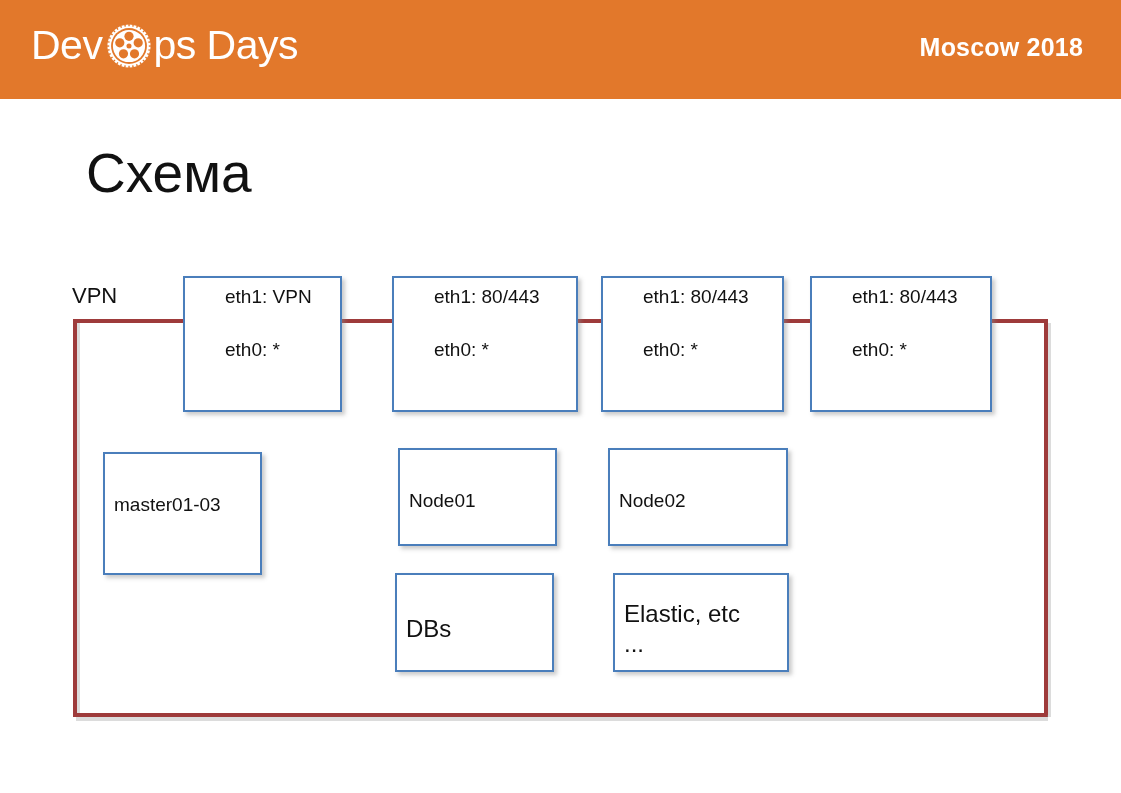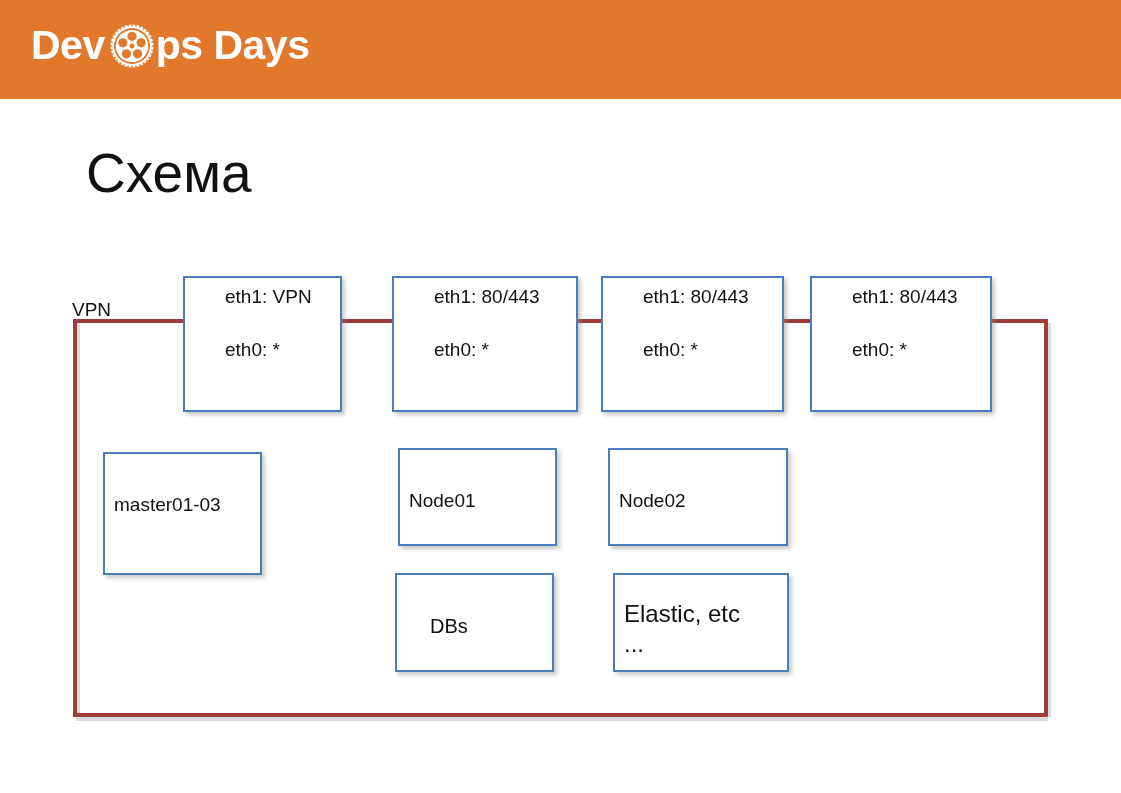--- a/index.html
+++ b/index.html
@@ -28,21 +28,21 @@
     background: #e2782b;
   }
   .brand {
     position: absolute;
     left: 31px;
     top: 22px;
     display: flex;
     align-items: center;
     color: #ffffff;
     font-size: 41px;
-    font-weight: bold;
+    font-weight: normal;
     letter-spacing: -0.5px;
     line-height: 1;
     white-space: nowrap;
   }
   .brand-gear {
     display: inline-block;
     width: 46px;
     height: 46px;
     margin: 0 1px 0 4px;
     position: relative;
@@ -115,22 +115,22 @@
     top: 24px;
     color: #111111;
     font-size: 24px;
     line-height: 1.25;
     white-space: nowrap;
   }
 
   .vpn-label {
     position: absolute;
     left: 72px;
-    top: 299px;
-    font-size: 19px;
+    top: 283px;
+    font-size: 22px;
     color: #111111;
     white-space: nowrap;
   }
 </style>
 </head>
 <body>
 
 <div class="slide">
 
   <div class="header">
@@ -190,20 +190,21 @@
             <rect x="48.6" y="0" width="3" height="7" transform="rotate(259 50 50)"></rect>
             <rect x="48.6" y="0" width="3" height="7" transform="rotate(281 50 50)"></rect>
             <rect x="48.6" y="0" width="3" height="7" transform="rotate(304 50 50)"></rect>
             <rect x="48.6" y="0" width="3" height="7" transform="rotate(326 50 50)"></rect>
             <rect x="48.6" y="0" width="3" height="7" transform="rotate(349 50 50)"></rect>
           </g>
         </svg>
       </span>
       <span>ps Days</span>
     </div>
+    <div class="event-label">Moscow 2018</div>
   </div>
 
   <div class="slide-title">Схема</div>
 
   <div class="wire-shadow" style="left:76px; top:323px; width:4px; height:394px;"></div>
   <div class="wire" style="left:73px; top:319px; width:4px; height:396px;"></div>
 
   <div class="wire-shadow" style="left:76px; top:717px; width:972px; height:4px;"></div>
   <div class="wire" style="left:73px; top:713px; width:975px; height:4px;"></div>
 
@@ -244,21 +245,21 @@
 
   <div class="node-box label-box" style="left:398px; top:448px; width:159px; height:98px;padding-left:48px;">
     <div class="caption mid">Node01</div>
   </div>
 
   <div class="node-box label-box" style="left:608px; top:448px; width:180px; height:98px;">
     <div class="caption mid">Node02</div>
   </div>
 
   <div class="node-box label-box" style="left:395px; top:573px; width:159px; height:99px;">
-    <div class="caption" style="top:40px; font-size:20px;margin-left:24px;">DBs</div>
+    <div class="caption" style="top:40px; font-size:24px;">DBs</div>
   </div>
 
   <div class="node-box" style="left:613px; top:573px; width:176px; height:99px;">
     <div class="big-caption">Elastic, etc</div>
     <div class="big-caption" style="top:54px;">...</div>
   </div>
 
 </div>
 
 </body></html>

